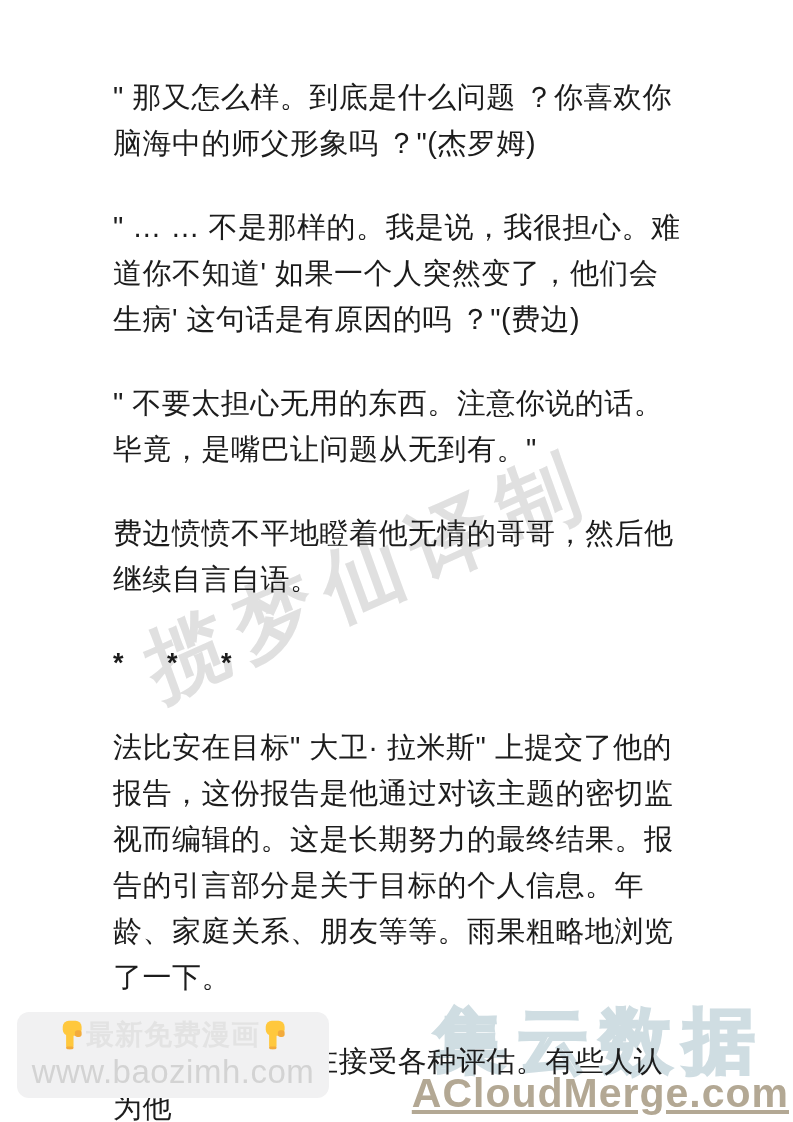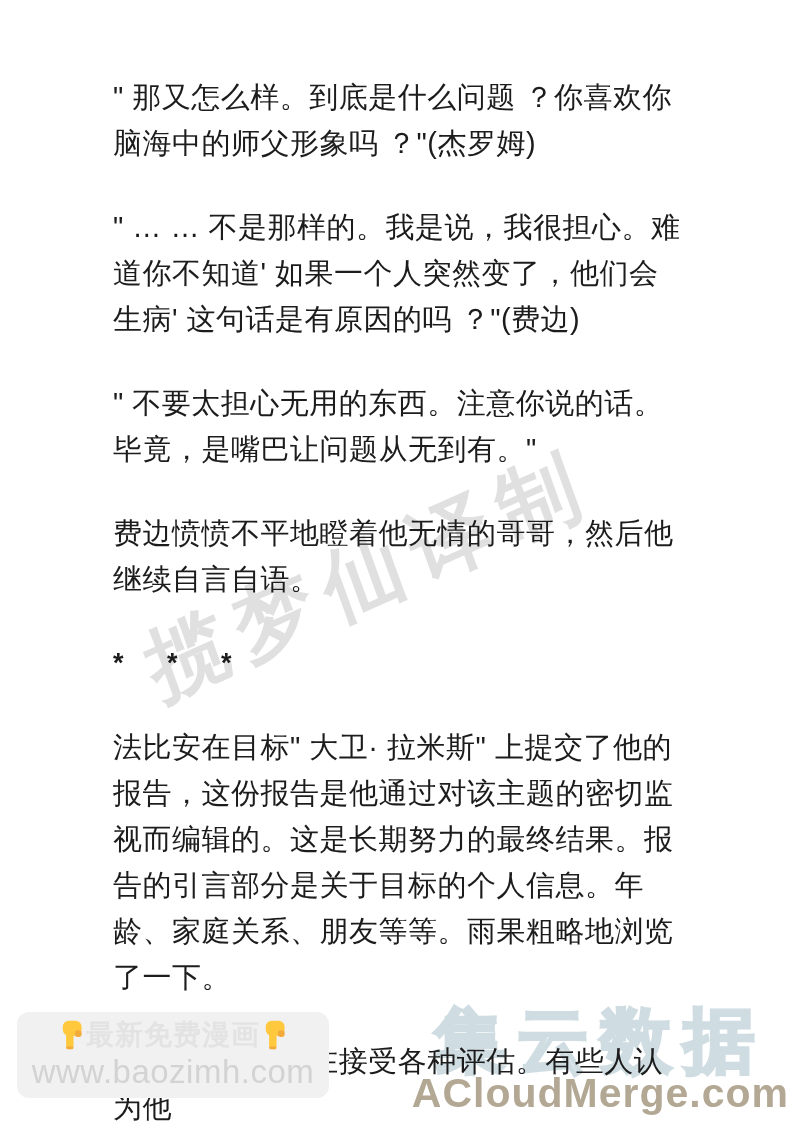--- a/index.html
+++ b/index.html
@@ -97,20 +97,21 @@
     text-shadow:
       0 0 1px #cfdde2;
   }
   .cloud-url {
     font-size: 41px;
     line-height: 42px;
     font-weight: 800;
     color: #b3a894;
     letter-spacing: 1px;
     margin-top: -4px;
+    text-decoration: underline;
   }
 </style>
 </head>
 <body>
 
 <div class="wm-diagonal">揽梦仙译制</div>
 
 <main class="content">
   <p>" 那又怎么样。到底是什么问题 ？你喜欢你脑海中的师父形象吗 ？"(杰罗姆)</p>
   <p>" … … 不是那样的。我是说，我很担心。难道你不知道' 如果一个人突然变了，他们会生病' 这句话是有原因的吗 ？"(费边)</p>

